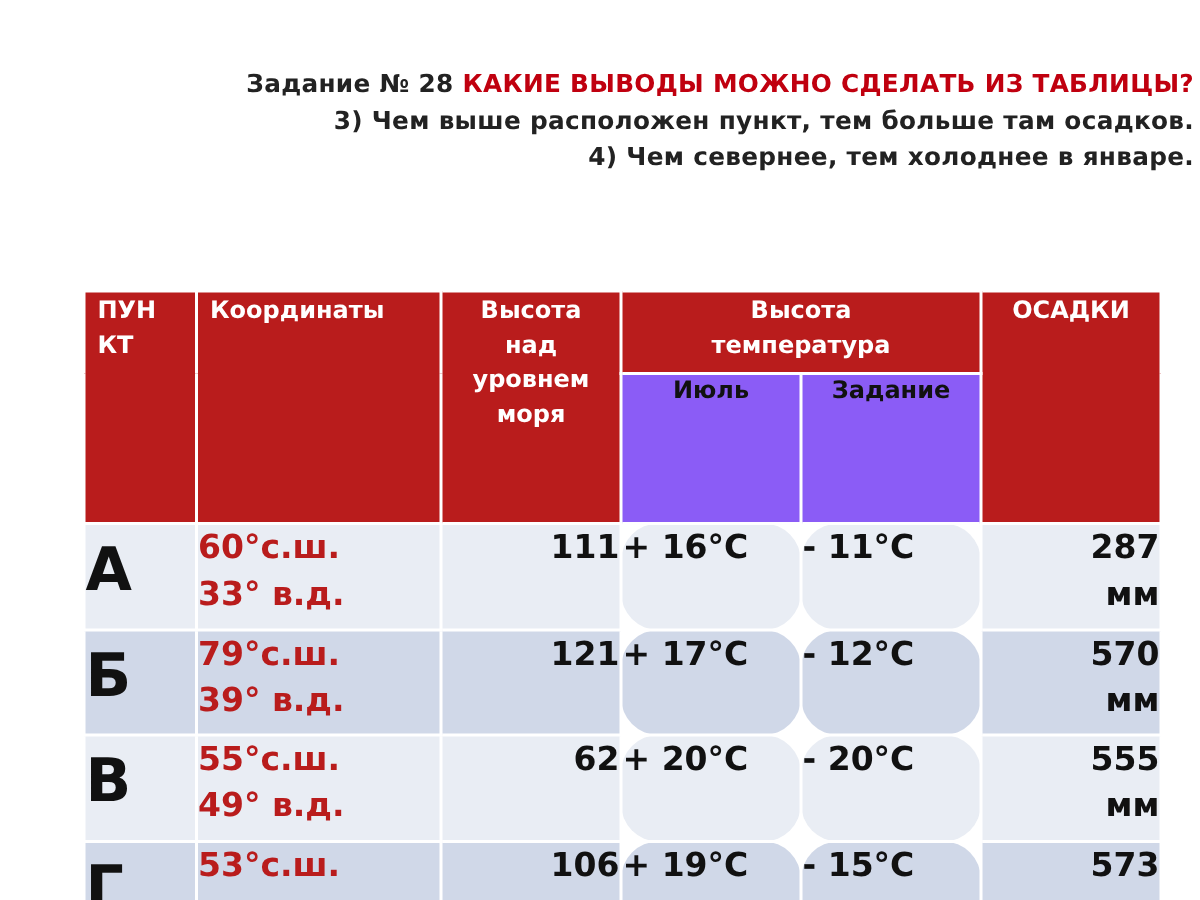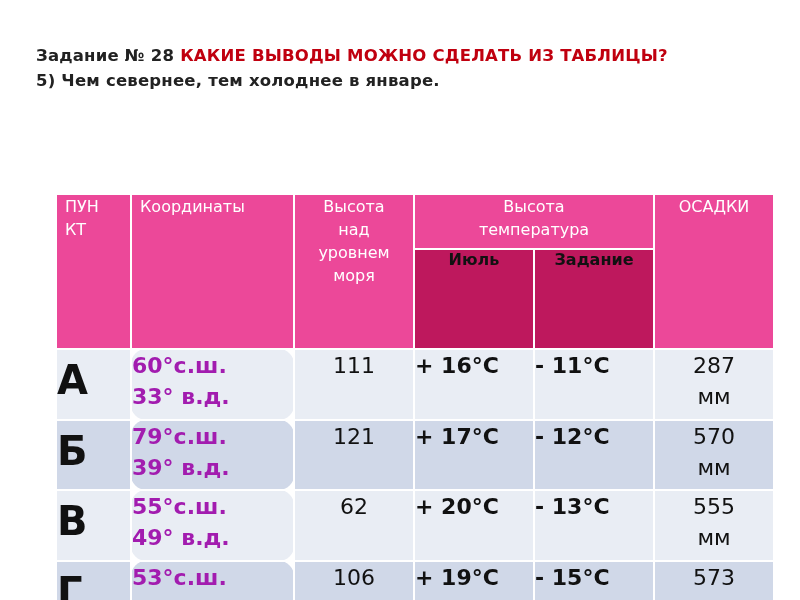--- a/index.html
+++ b/index.html
@@ -1,40 +1,41 @@
 <!DOCTYPE html>
 <html><head>
   <meta charset="utf-8">
   <style>
     html, body { margin: 0; padding: 0; }
     body { width: 800px; height: 600px; background: #ffffff; position: relative; overflow: hidden;
            font-family: "DejaVu Sans", sans-serif; }
     .task { position: absolute; left: 36px; top: 44px; width: 760px; font-weight: bold; font-size: 16.5px;
-            line-height: 24.5px; color: #222; letter-spacing: 0.2px; }
+            line-height: 24.5px; color: #222; letter-spacing: 0.2px; text-align: right; }
     .task .line { white-space: nowrap; }
     .task .q { color: #c0000f; }
     table.data { position: absolute; left: 55px; top: 193px; border-collapse: collapse; table-layout: fixed;
                  font-family: "DejaVu Sans", sans-serif; }
     table.data td, table.data th { border: 2px solid #ffffff; padding: 0; vertical-align: top; }
-    th.h { background: #ec4899; color: #ffffff; font-size: 16px; font-weight: normal; text-align: center; line-height: 23px; padding-top: 4px; }
+    th.h { background: #b91c1c; color: #ffffff; font-size: 16px; font-weight: bold; text-align: center; line-height: 23px; padding-top: 4px; }
     th.h.left { text-align: left; padding-left: 8px; }
-    th.sub { background: #be185d; color: #111; font-size: 16px; font-weight: bold; text-align: center; padding-top: 6px; }
+    th.sub { background: #8b5cf6; color: #111; font-size: 16px; font-weight: bold; text-align: center; padding-top: 6px; }
     tr.odd td { background: #e9edf4; }
     tr.even td { background: #d0d8e8; }
     td.letter { font-size: 40px; font-weight: bold; color: #111; padding-left: 6px; line-height: 60px; }
-    td.coord { font-size: 22px; font-weight: bold; color: #a21caf; padding-left: 8px; line-height: 31px; padding-top: 4px; border-radius: 15px; }
-    td.num { font-size: 22px; font-weight: normal; color: #111; text-align: center; line-height: 31px; padding-top: 4px; }
-    td.temp { font-size: 22px; font-weight: bold; color: #111; padding-left: 8px; line-height: 31px; padding-top: 4px; white-space: nowrap; }
+    td.coord { font-size: 22px; font-weight: bold; color: #b91c1c; padding-left: 8px; line-height: 31px; padding-top: 4px; }
+    td.num { font-size: 22px; font-weight: bold; color: #111; text-align: right; line-height: 31px; padding-top: 4px; }
+    td.temp { font-size: 22px; font-weight: bold; color: #111; padding-left: 8px; line-height: 31px; padding-top: 4px; white-space: nowrap; border-radius: 25px; }
   </style>
 </head>
 <body>
 
 <div class="task">
   <div class="line"><span>Задание № 28 </span><span class="q">КАКИЕ ВЫВОДЫ МОЖНО СДЕЛАТЬ ИЗ ТАБЛИЦЫ?</span></div>
-  <div class="line">5) Чем севернее, тем холоднее в январе.</div>
+  <div class="line">3) Чем выше расположен пункт, тем больше там осадков.</div>
+  <div class="line">4) Чем севернее, тем холоднее в январе.</div>
 </div>
 
 <table class="data">
   <colgroup>
     <col style="width:75px">
       <col style="width:163px">
       <col style="width:120px">
       <col style="width:120px">
       <col style="width:120px">
       <col style="width:120px">
@@ -65,21 +66,21 @@
     <td class="num">121</td>
     <td class="temp">+ 17°С</td>
     <td class="temp">- 12°С</td>
     <td class="num"><span>570</span><br><span>мм</span></td>
   </tr>
   <tr class="odd" style="height:71px">
     <td class="letter">В</td>
     <td class="coord"><span>55°с.ш.</span><br><span>49° в.д.</span></td>
     <td class="num">62</td>
     <td class="temp">+ 20°С</td>
-    <td class="temp">- 13°С</td>
+    <td class="temp">- 20°С</td>
     <td class="num"><span>555</span><br><span>мм</span></td>
   </tr>
   <tr class="even" style="height:70px">
     <td class="letter">Г</td>
     <td class="coord"><span>53°с.ш.</span><br><span></span></td>
     <td class="num">106</td>
     <td class="temp">+ 19°С</td>
     <td class="temp">- 15°С</td>
     <td class="num"><span>573</span><br><span></span></td>
   </tr>

